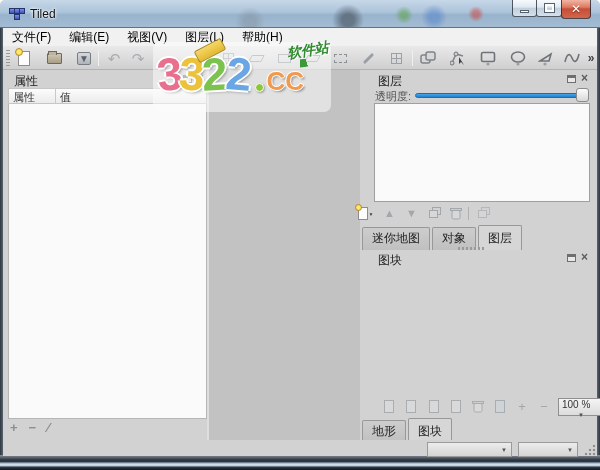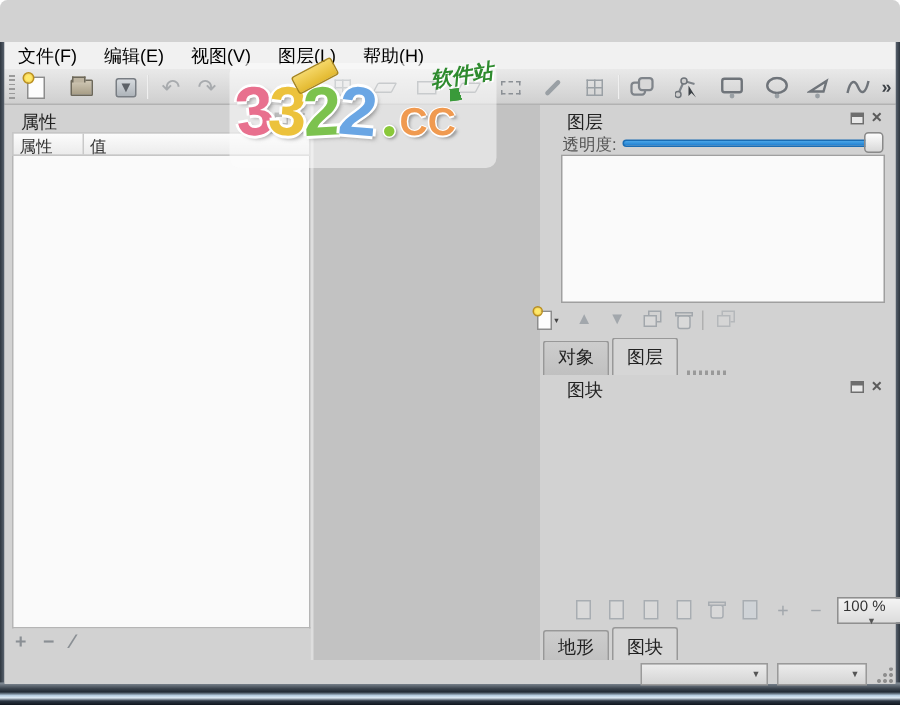--- a/index.html
+++ b/index.html
@@ -140,20 +140,40 @@
   #wm-site { position:absolute; right:2px; top:0px; font-size:14px; font-weight:bold; color:#2e8b2e; transform:rotate(-9deg); font-style:italic; text-shadow:1px 1px 0 #fff; }
   #wm-strokes { position:absolute; right:8px; top:17px; width:38px; height:8px;
     background:linear-gradient(100deg,transparent 40%,#3a9a3a 40% 55%,transparent 55%),
                linear-gradient(80deg,transparent 42%,#3a9a3a 42% 57%,transparent 57%); transform:rotate(-8deg); }
 </style>
 </head>
 <body>
 
 <div id="win">
 
+  <div id="titlebar" class="abs">
+    <div id="app-icon" class="abs">
+      <i style="left:0;top:2px"></i>
+        <i style="left:5px;top:2px"></i>
+        <i style="left:10px;top:2px"></i>
+        <i style="left:5px;top:8px"></i>
+    </div>
+    <div id="win-title" class="abs">Tiled</div>
+    <div id="winbtns" class="abs">
+      <div class="wbtn" id="btn-min">
+          <div class="glyph-min"></div>
+        </div>
+      <div class="wbtn" id="btn-max">
+          <div class="glyph-max"></div>
+        </div>
+      <div class="wbtn" id="btn-close">
+          <div class="glyph-close">✕</div>
+        </div>
+    </div>
+  </div>
 
   <div id="frame-l" class="abs"></div>
   <div id="frame-r" class="abs"></div>
   <div id="frame-b" class="abs"></div>
 
   <div id="menubar" class="abs">
     <div class="menu-item">文件(F)</div>
     <div class="menu-item">编辑(E)</div>
     <div class="menu-item">视图(V)</div>
     <div class="menu-item">图层(L)</div>
@@ -292,20 +312,21 @@
         <rect x="2" y="3.5" width="8" height="8.5" rx="1.5" fill="#d9d9d9" stroke="#a2a7ac"></rect>
         <rect x="0.5" y="1.5" width="11" height="2" fill="#cfcfcf" stroke="#a2a7ac"></rect>
       </svg>
     </div>
   <div class="vsep2" style="left:468px"></div>
   <div class="mini-ico" style="left:474px">
       <div class="dup" style="opacity:.6"></div>
     </div>
 
   <div id="layer-tabs" class="tabs">
+    <div class="tab">迷你地图</div>
     <div class="tab">对象</div>
     <div class="tab active">图层</div>
   </div>
 
   <div id="split-dots" class="abs"></div>
   <div id="tiles-title" class="abs dock-title">图块</div>
   <div id="tiles-btns" class="abs dock-btns">
     <div class="float-btn"></div>
     <div class="close-btn">×</div>
   </div>

